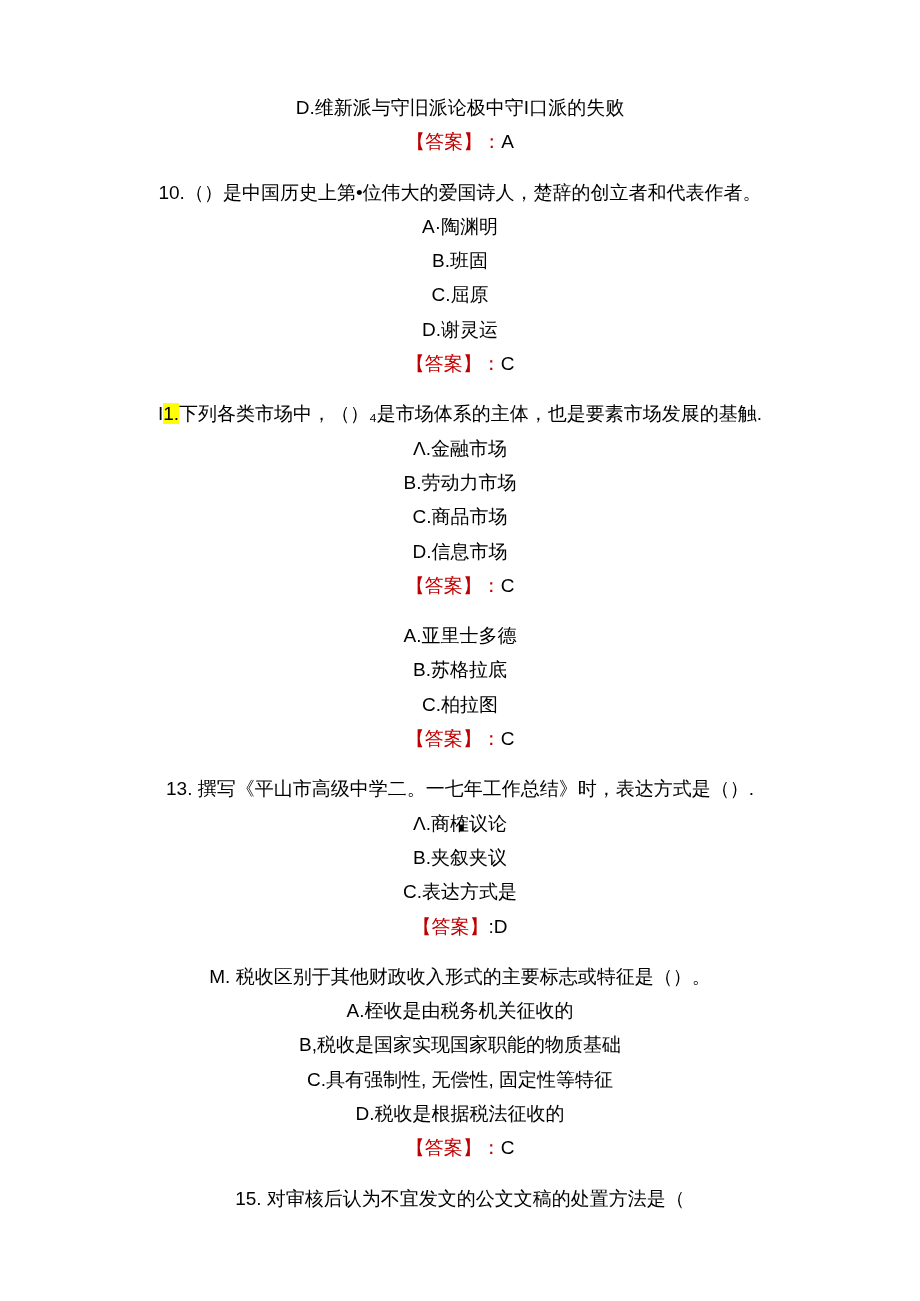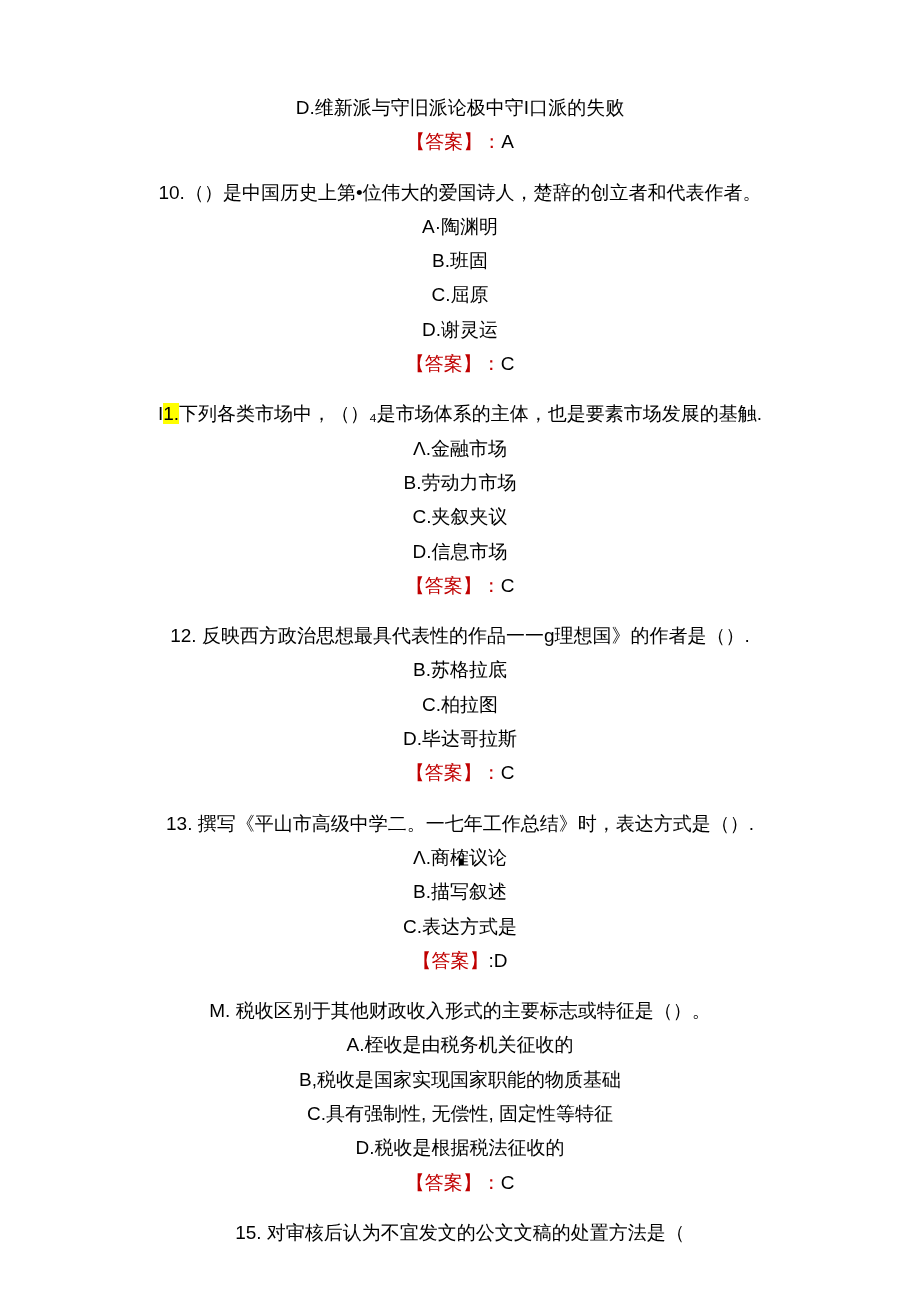--- a/index.html
+++ b/index.html
@@ -60,45 +60,42 @@
     <span class="answer-label">【答案】：</span><span class="answer-value">C</span>
   </div>
 </div>
 
 <div class="block">
   <div class="line">
     <span class="q-number">I</span><span class="q-number hl">1.</span><span>下列各类市场中，（）₄是市场体系的主体，也是要素市场发展的基触.</span>
   </div>
   <div class="line">Λ.金融市场</div>
   <div class="line">B.劳动力市场</div>
-  <div class="line">C.夹叙夹议</div>
+  <div class="line">C.商品市场</div>
   <div class="line">D.信息市场</div>
   <div class="line">
     <span class="answer-label">【答案】：</span><span class="answer-value">C</span>
   </div>
 </div>
 
 <div class="block">
-  <div class="line">
-    <span class="q-number">12.</span><span> 反映西方政治思想最具代表性的作品一一g理想国》的作者是（）.</span>
-  </div>
+  <div class="line">A.亚里士多德</div>
   <div class="line">B.苏格拉底</div>
   <div class="line">C.柏拉图</div>
-  <div class="line">D.毕达哥拉斯</div>
   <div class="line">
     <span class="answer-label">【答案】：</span><span class="answer-value">C</span>
   </div>
 </div>
 
 <div class="block">
   <div class="line">
     <span class="q-number">13.</span><span> 撰写《平山市高级中学二。一七年工作总结》时，表达方式是（）.</span>
   </div>
   <div class="line">Λ.商榷议论</div>
-  <div class="line">B.描写叙述</div>
+  <div class="line">B.夹叙夹议</div>
   <div class="line">C.表达方式是</div>
   <div class="line">
     <span class="answer-label">【答案】</span><span class="answer-value">:D</span>
   </div>
 </div>
 
 <div class="block">
   <div class="line">
     <span class="q-number">M.</span><span> 税收区别于其他财政收入形式的主要标志或特征是（）。</span>
   </div>

